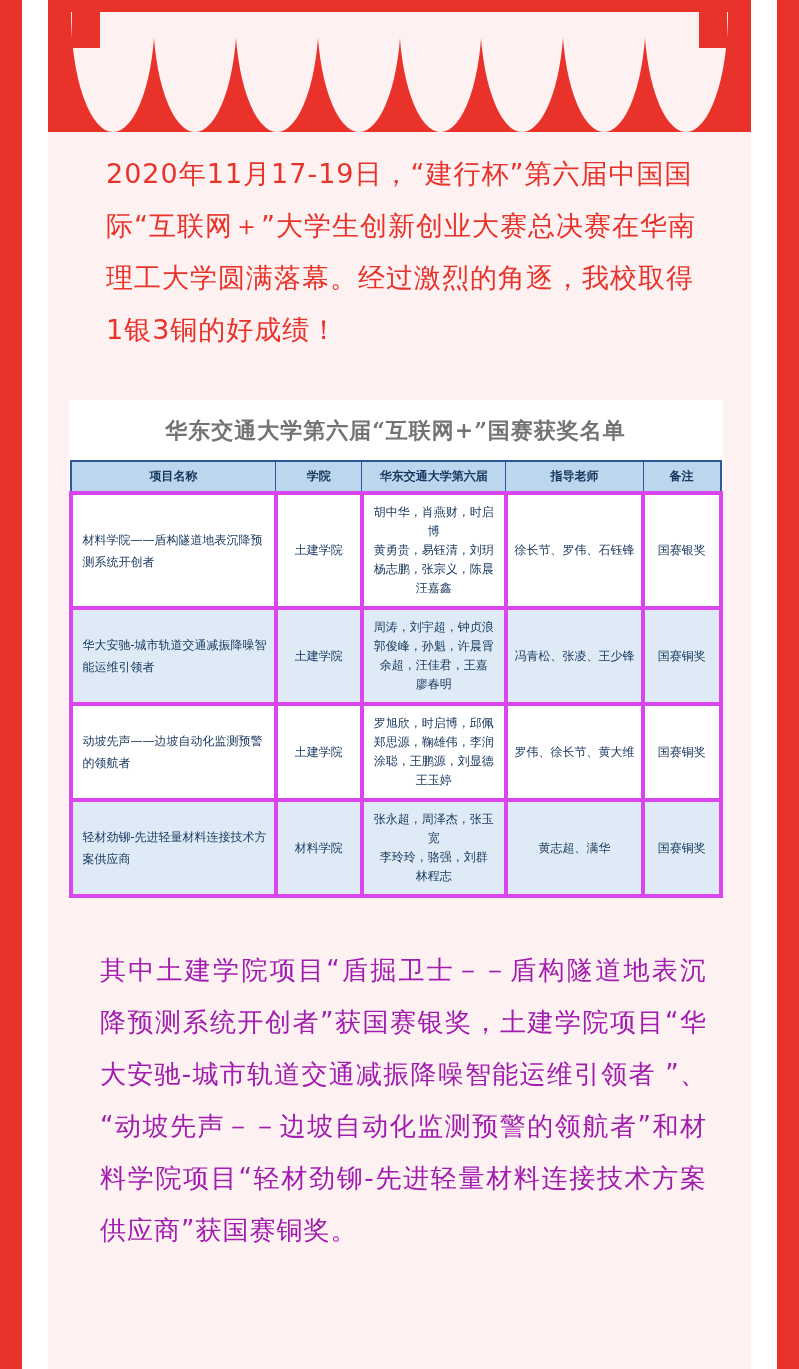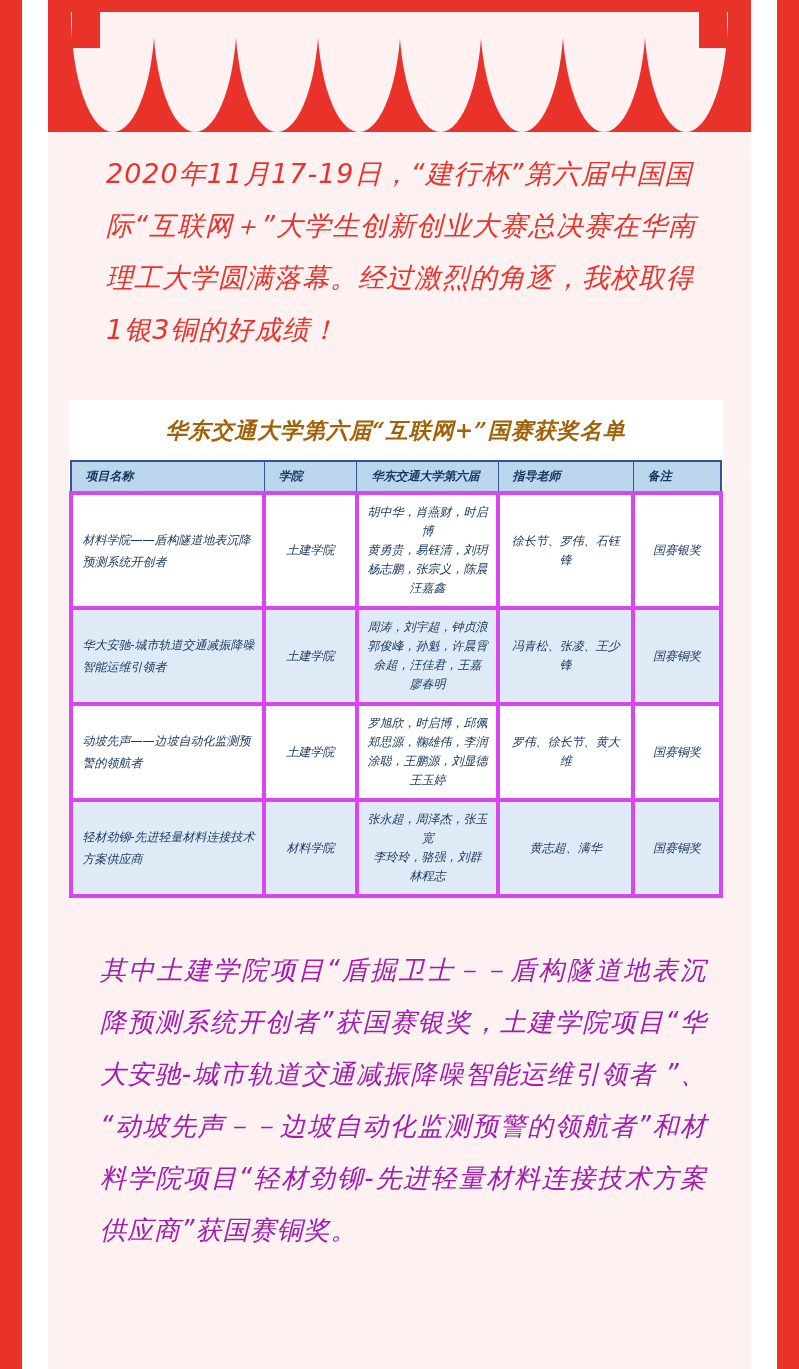--- a/index.html
+++ b/index.html
@@ -43,21 +43,20 @@
   .gutter.right { right: 22px; }
 
   
   .content {
     position: absolute;
     left: 48px;
     top: 0;
     width: 703px;
     height: 1369px;
     background: #fdf2f1;
-    font-style: italic;
   }
 
   
   .curtain {
     position: relative;
     width: 703px;
     height: 132px;
     background: #e8322a;
     overflow: hidden;
   }
@@ -122,35 +121,35 @@
   table.award {
     width: 654px;
     border-collapse: collapse;
     background: #ffffff;
     border: 2px solid #2f5597;
     font-family: "DejaVu Serif", "Liberation Serif", serif;
   }
   table.award caption {
     caption-side: top;
     background: #ffffff;
-    color: #a16207;
+    color: #737373;
     font-size: 22px;
     font-weight: bold;
     letter-spacing: 1px;
     padding: 16px 0 14px 0;
     font-family: "DejaVu Serif", "Liberation Serif", serif;
   }
   table.award th {
     background: #bcd6ee;
     color: #17365d;
     font-size: 12px;
     font-weight: bold;
     border: 1px solid #2f5597;
-    padding: 6px 14px;
-    text-align: left;
+    padding: 6px 6px;
+    text-align: center;
   }
   table.award td {
     border: 4px solid #d946ef;
     color: #17365d;
     font-size: 12px;
     line-height: 19px;
     padding: 8px 6px;
     text-align: center;
     vertical-align: middle;
   }

